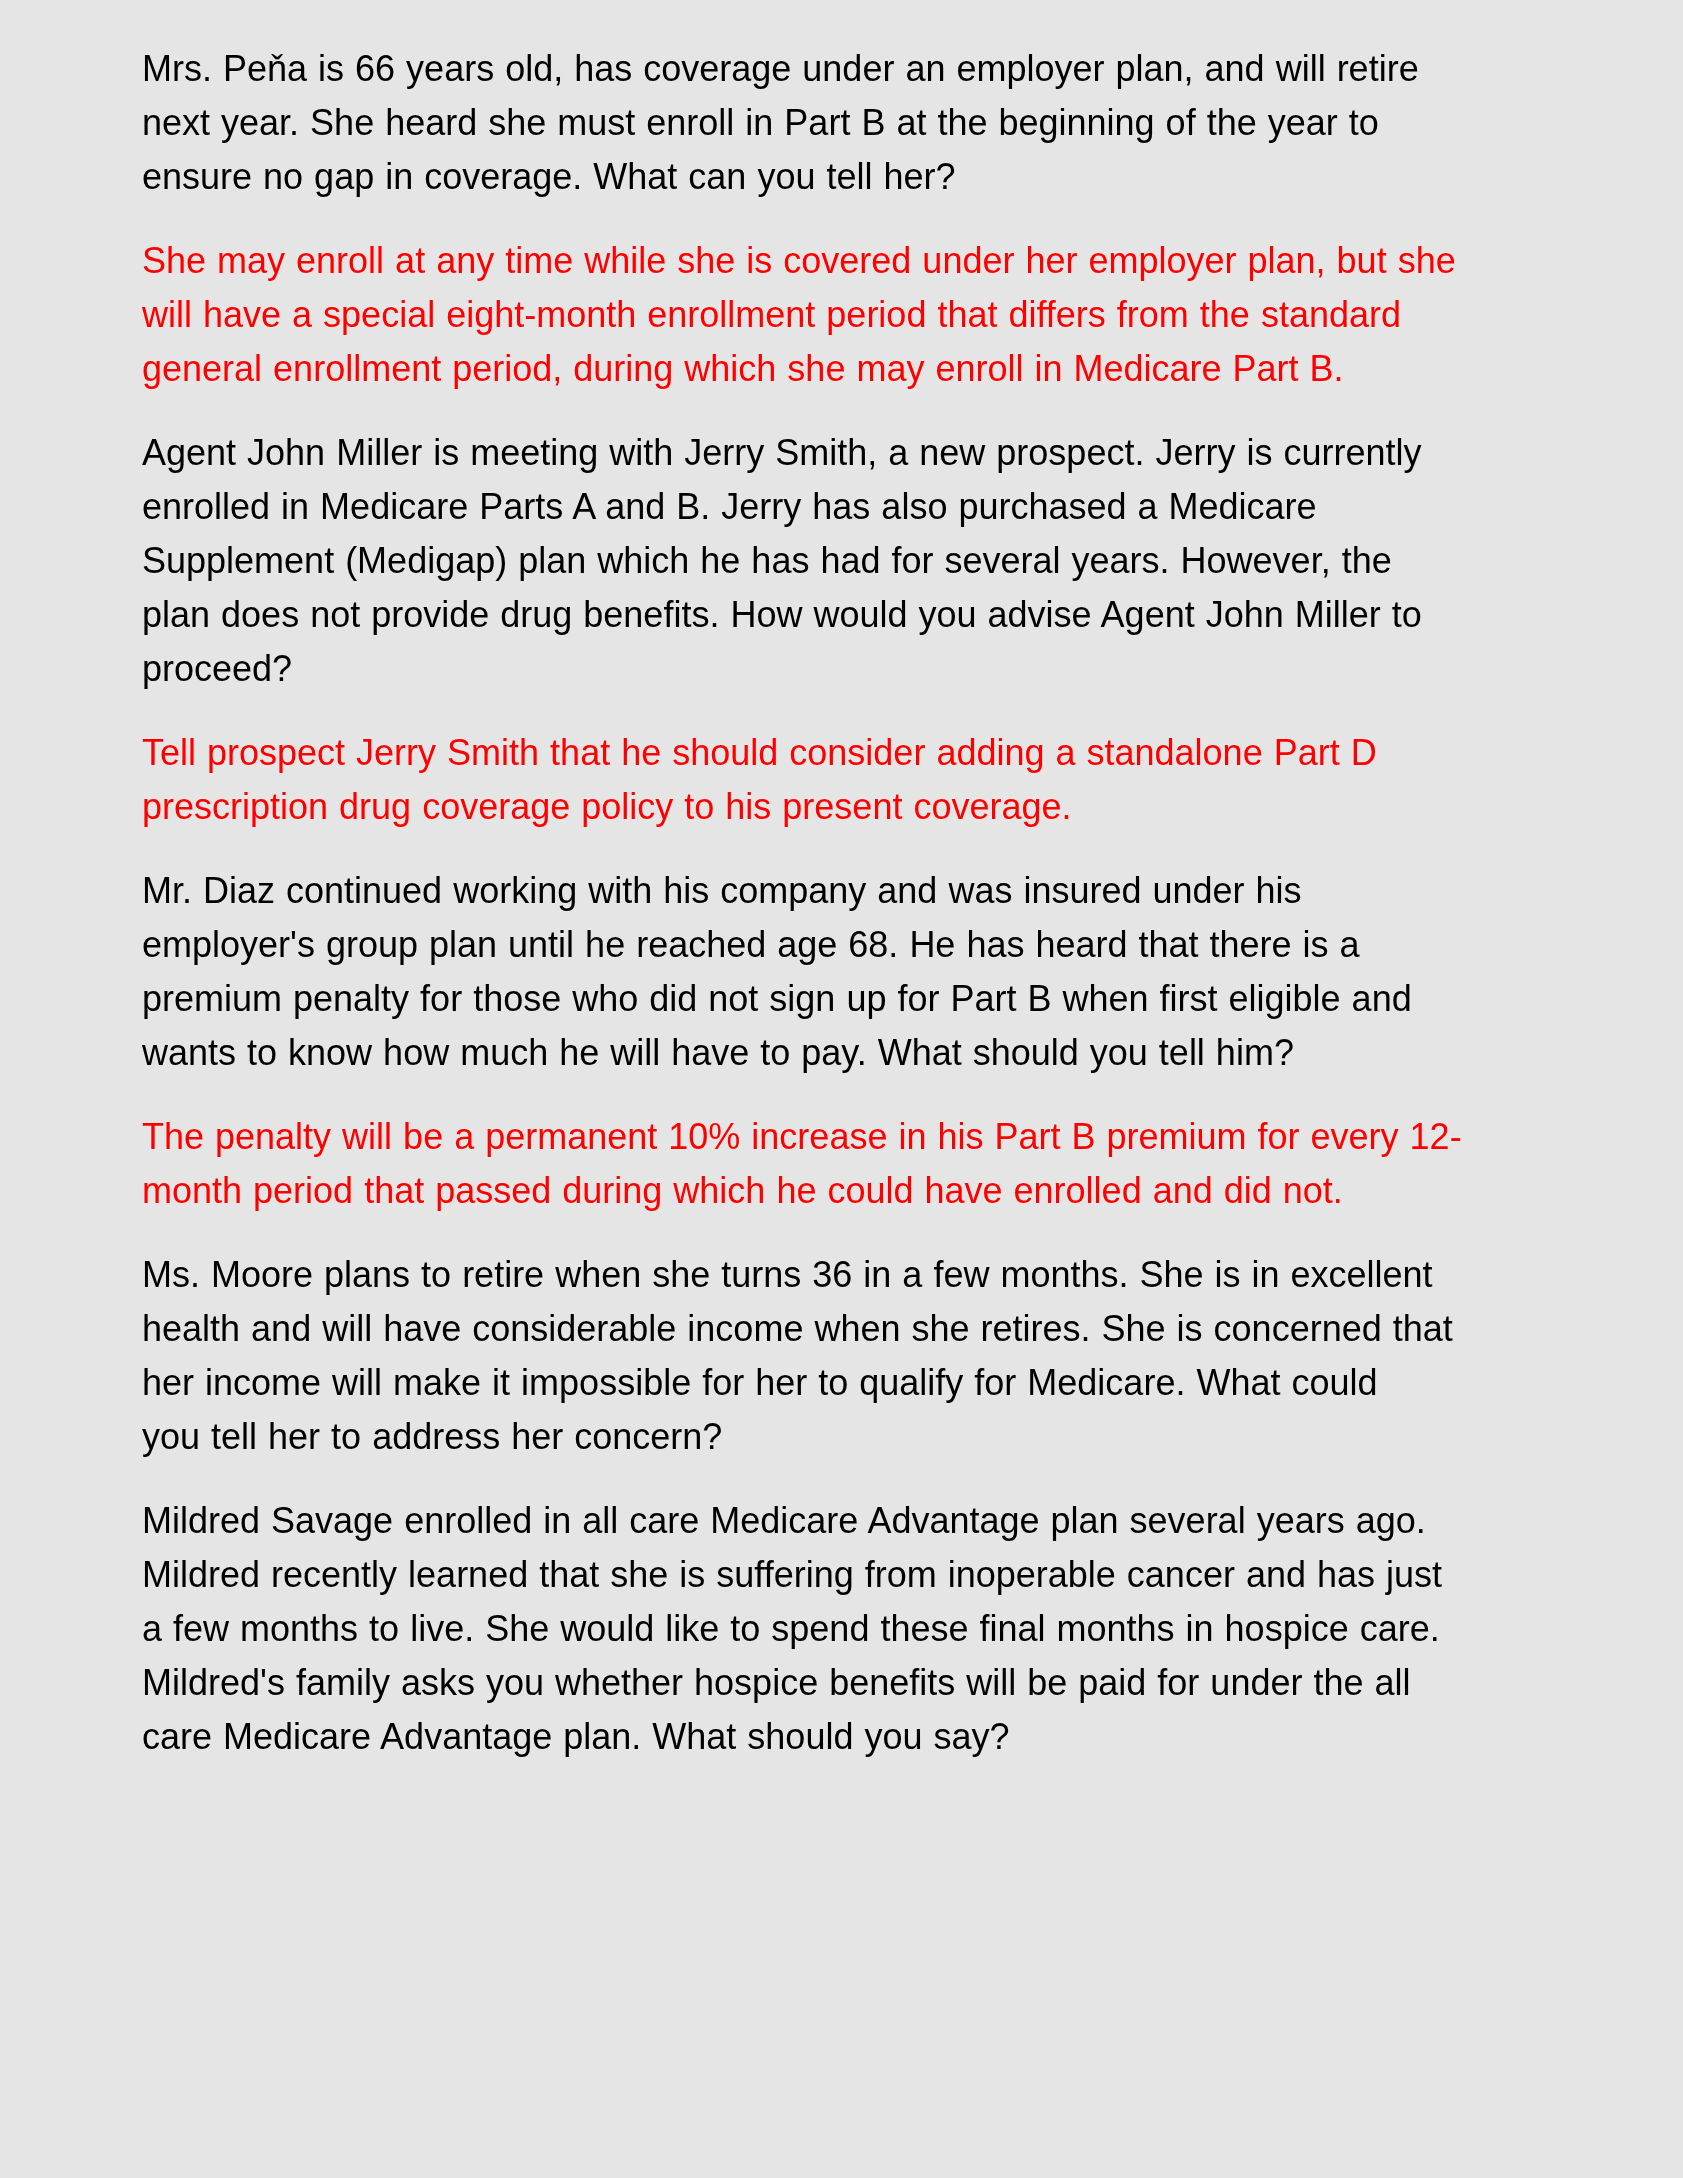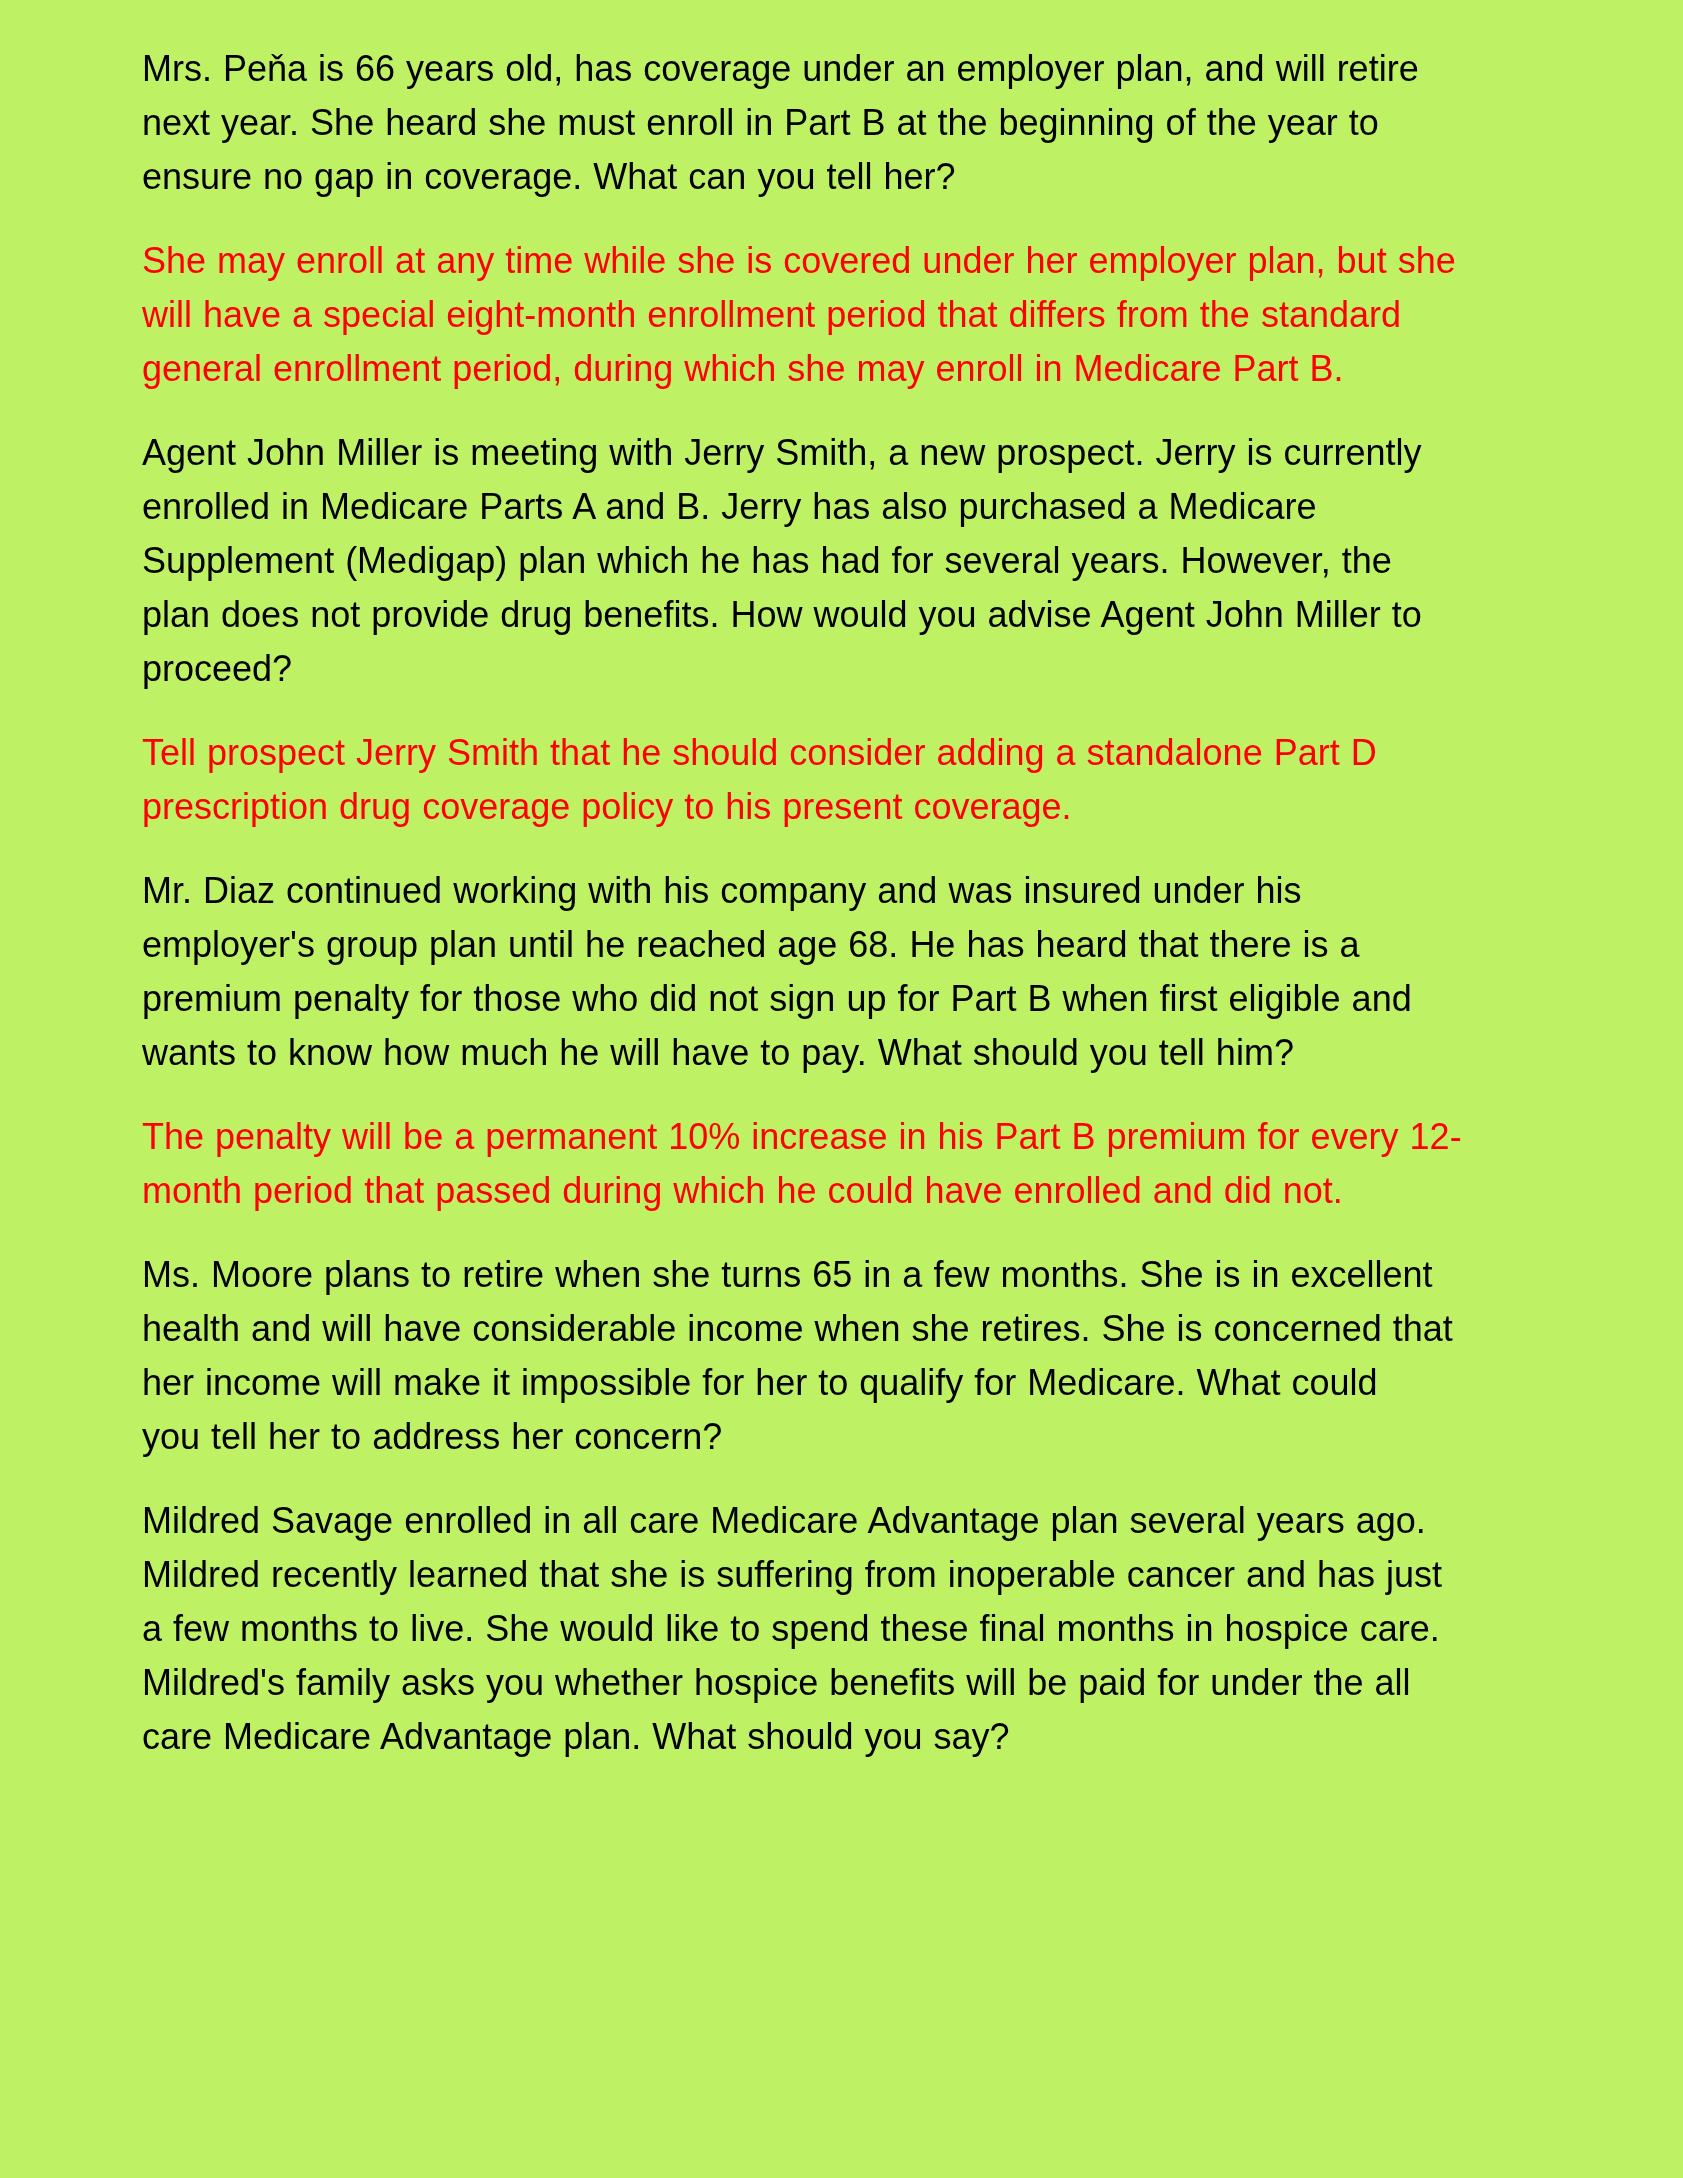--- a/index.html
+++ b/index.html
@@ -28,42 +28,42 @@
     letter-spacing: 0px;
     white-space: pre-line;
     word-spacing: 1px;
   }
   .question { color: #000000; }
   .answer   { color: #ff0000; }
 </style>
 </head>
 <body>
 
-<div class="page" style="background: #bef264;">
+<div class="page" style="background: #e5e5e5;">
   <div class="content">
     <p class="para question" style="color: rgb(0, 0, 0);">Mrs. Peňa is 66 years old, has coverage under an employer plan, and will retire
 next year. She heard she must enroll in Part B at the beginning of the year to
 ensure no gap in coverage. What can you tell her?</p>
     <p class="para answer" style="color: rgb(255, 0, 0);">She may enroll at any time while she is covered under her employer plan, but she
 will have a special eight-month enrollment period that differs from the standard
 general enrollment period, during which she may enroll in Medicare Part B.</p>
     <p class="para question" style="color: rgb(0, 0, 0);">Agent John Miller is meeting with Jerry Smith, a new prospect. Jerry is currently
 enrolled in Medicare Parts A and B. Jerry has also purchased a Medicare
 Supplement (Medigap) plan which he has had for several years. However, the
 plan does not provide drug benefits. How would you advise Agent John Miller to
 proceed?</p>
     <p class="para answer" style="color: rgb(255, 0, 0);">Tell prospect Jerry Smith that he should consider adding a standalone Part D
 prescription drug coverage policy to his present coverage.</p>
     <p class="para question" style="color: rgb(0, 0, 0);">Mr. Diaz continued working with his company and was insured under his
 employer's group plan until he reached age 68. He has heard that there is a
 premium penalty for those who did not sign up for Part B when first eligible and
 wants to know how much he will have to pay. What should you tell him?</p>
     <p class="para answer" style="color: rgb(255, 0, 0); margin-top: 20px;">The penalty will be a permanent 10% increase in his Part B premium for every 12-
 month period that passed during which he could have enrolled and did not.</p>
-    <p class="para question" style="color: rgb(0, 0, 0);">Ms. Moore plans to retire when she turns 65 in a few months. She is in excellent
+    <p class="para question" style="color: rgb(0, 0, 0);">Ms. Moore plans to retire when she turns 36 in a few months. She is in excellent
 health and will have considerable income when she retires. She is concerned that
 her income will make it impossible for her to qualify for Medicare. What could
 you tell her to address her concern?</p>
     <p class="para question" style="color: rgb(0, 0, 0);">Mildred Savage enrolled in all care Medicare Advantage plan several years ago.
 Mildred recently learned that she is suffering from inoperable cancer and has just
 a few months to live. She would like to spend these final months in hospice care.
 Mildred's family asks you whether hospice benefits will be paid for under the all
 care Medicare Advantage plan. What should you say?</p>
   </div>
 </div>

